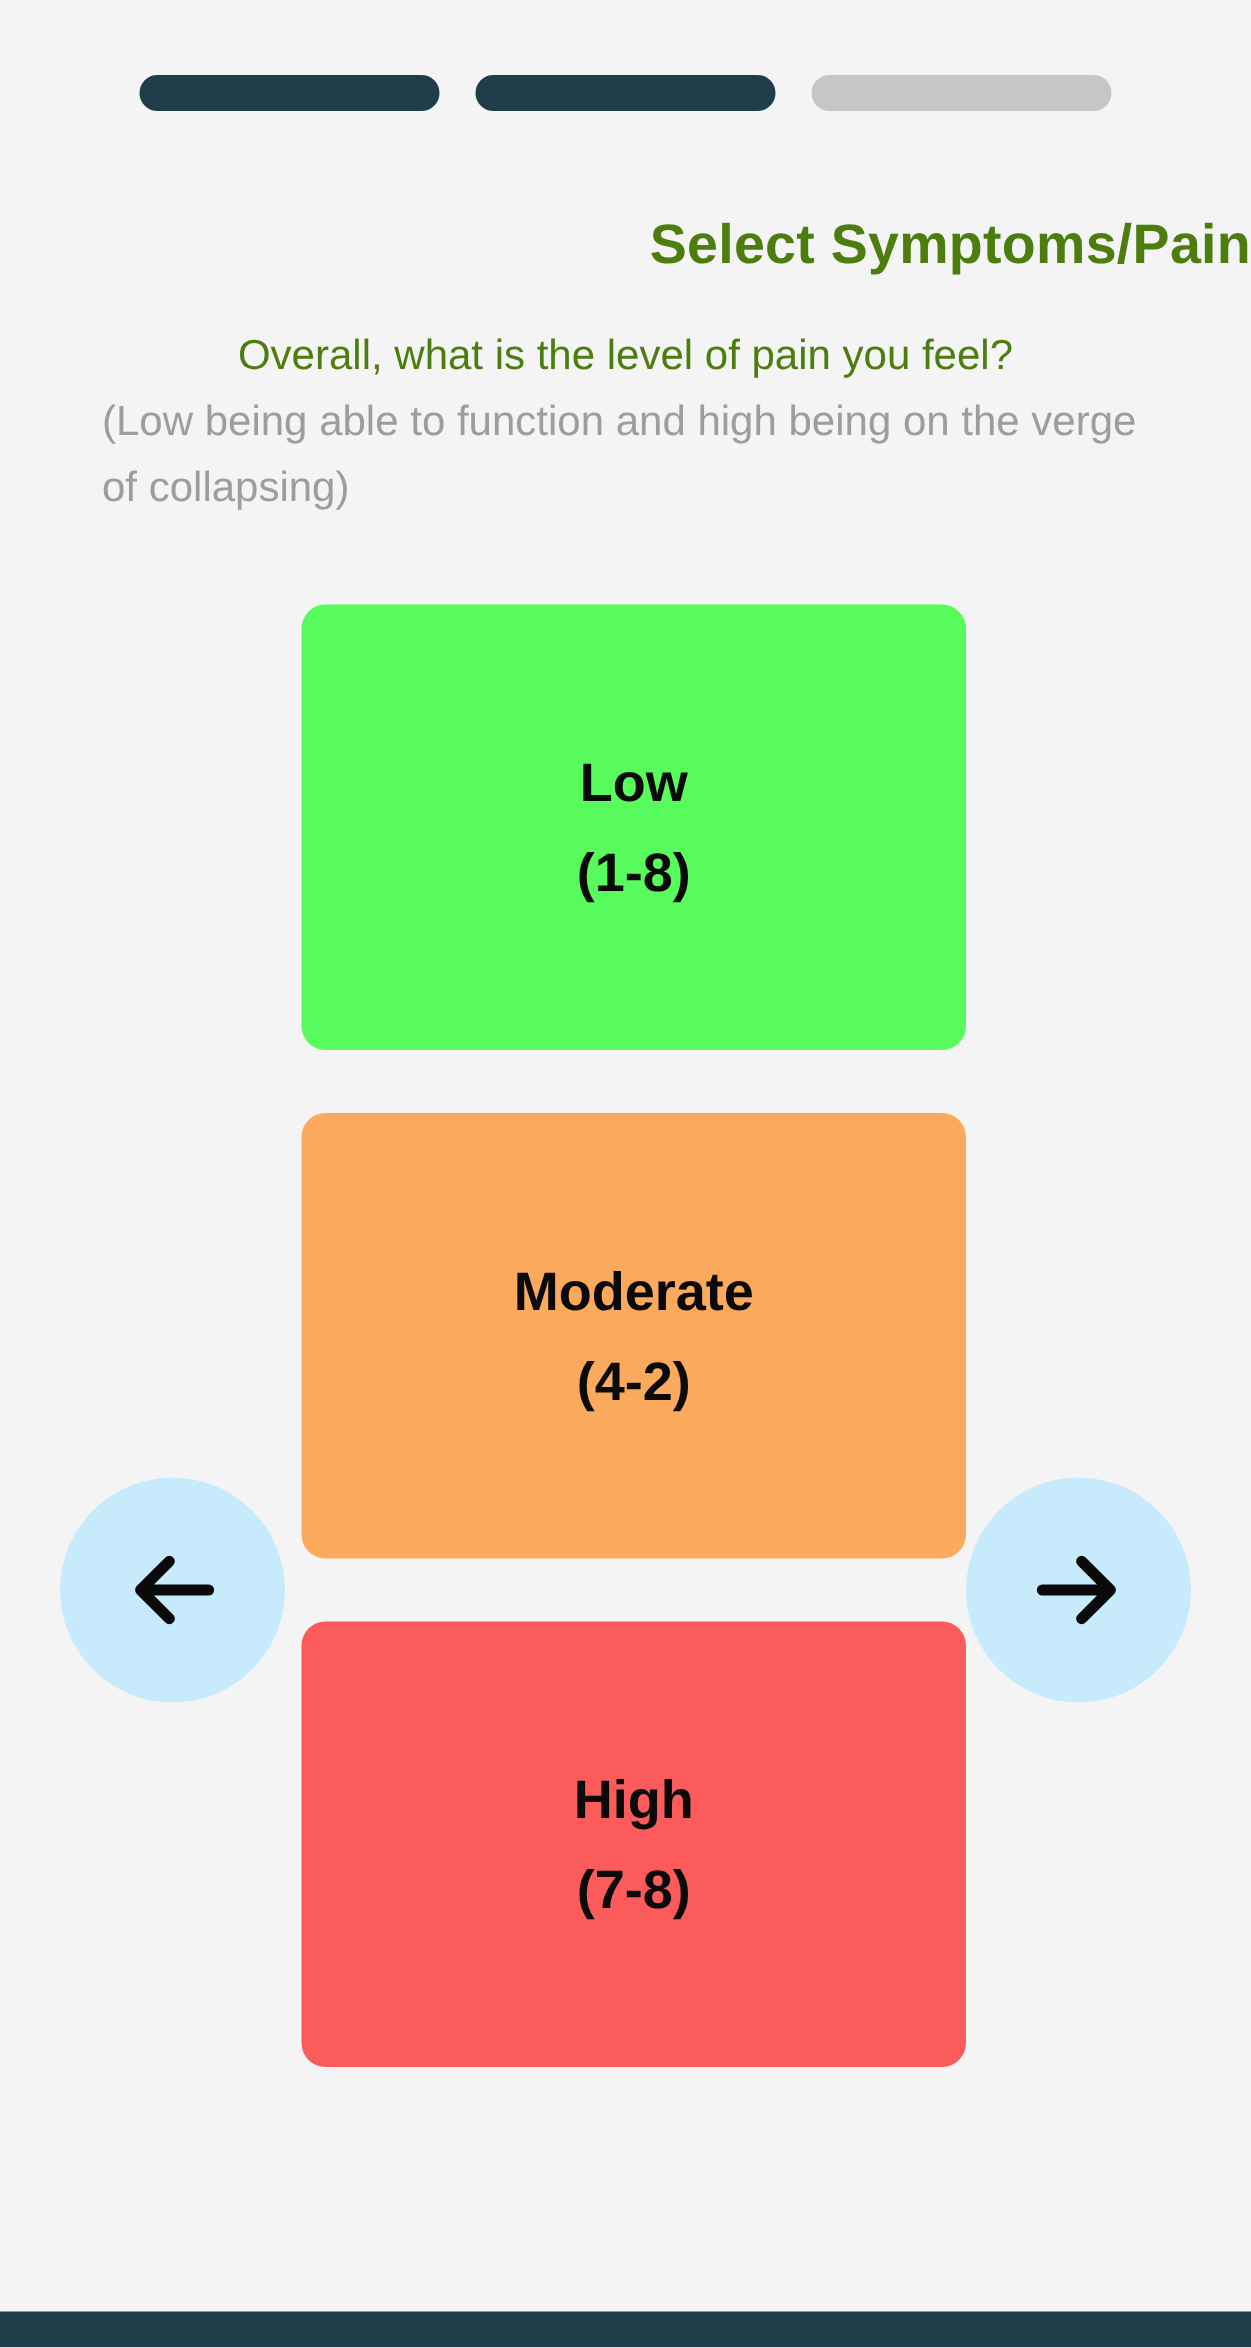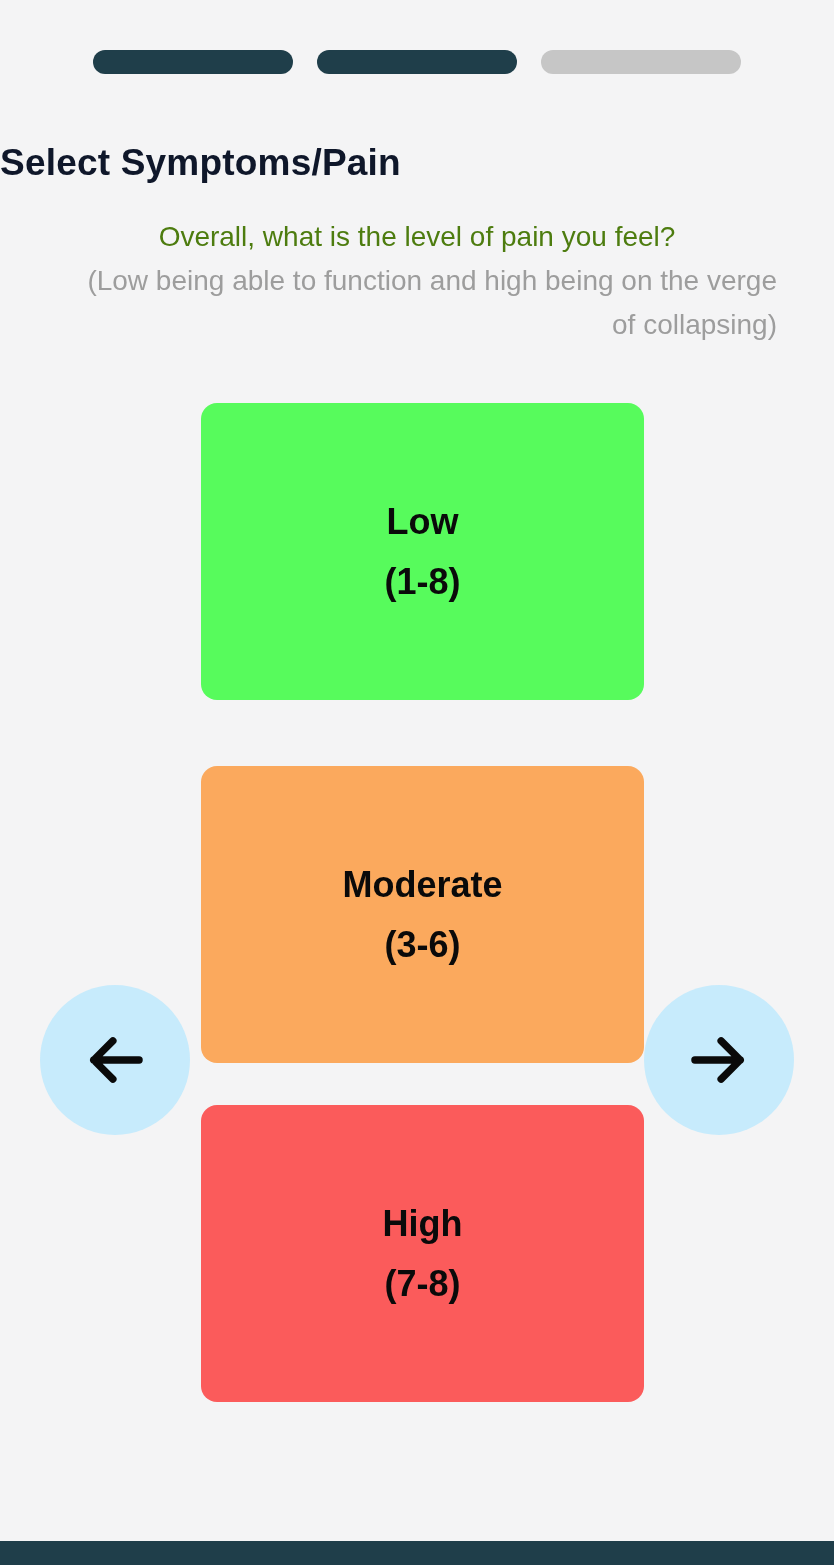--- a/index.html
+++ b/index.html
@@ -31,42 +31,42 @@
     border-radius: 12px;
     background: #c6c6c6;
   }
 
   
   .title {
     position: absolute;
     top: 142px;
     left: 0;
     width: 100%;
-    text-align: left;
+    text-align: right;
     font-size: 37px;
     font-weight: 800;
-    color: #0f172a;
+    color: #4d7c0f;
     letter-spacing: 0.2px;
   }
   .question {
     position: absolute;
     top: 215px;
     left: 0;
     width: 100%;
     text-align: center;
     font-size: 28px;
     line-height: 44px;
     color: #4d7c0f;
   }
   .hint {
     position: absolute;
     top: 259px;
-    left: 57px;
+    left: 68px;
     width: 720px;
-    text-align: right;
+    text-align: left;
     font-size: 28px;
     line-height: 44px;
     color: #9d9d9d;
   }
 
   
   .cards {
     position: absolute;
     top: 403px;
     left: 190px;
@@ -140,23 +140,23 @@
 
   <p class="hint">(Low being able to function and high being on the verge of collapsing)</p>
 
   <div class="cards">
 
     <div class="card" style="background: rgb(87, 251, 92);">
       <div class="card-label">Low</div>
       <div class="card-range">(1-8)</div>
     </div>
 
-    <div class="card" style="background: rgb(251, 169, 93); margin-top: 24px;">
+    <div class="card" style="background: rgb(251, 169, 93);">
       <div class="card-label">Moderate</div>
-      <div class="card-range">(3-6)</div>
+      <div class="card-range">(4-2)</div>
     </div>
 
     <div class="card" style="background: rgb(251, 91, 91);">
       <div class="card-label">High</div>
       <div class="card-range">(7-8)</div>
     </div>
 
   </div>
 
   <button class="nav-btn left" style="background: rgb(199, 235, 252);">

